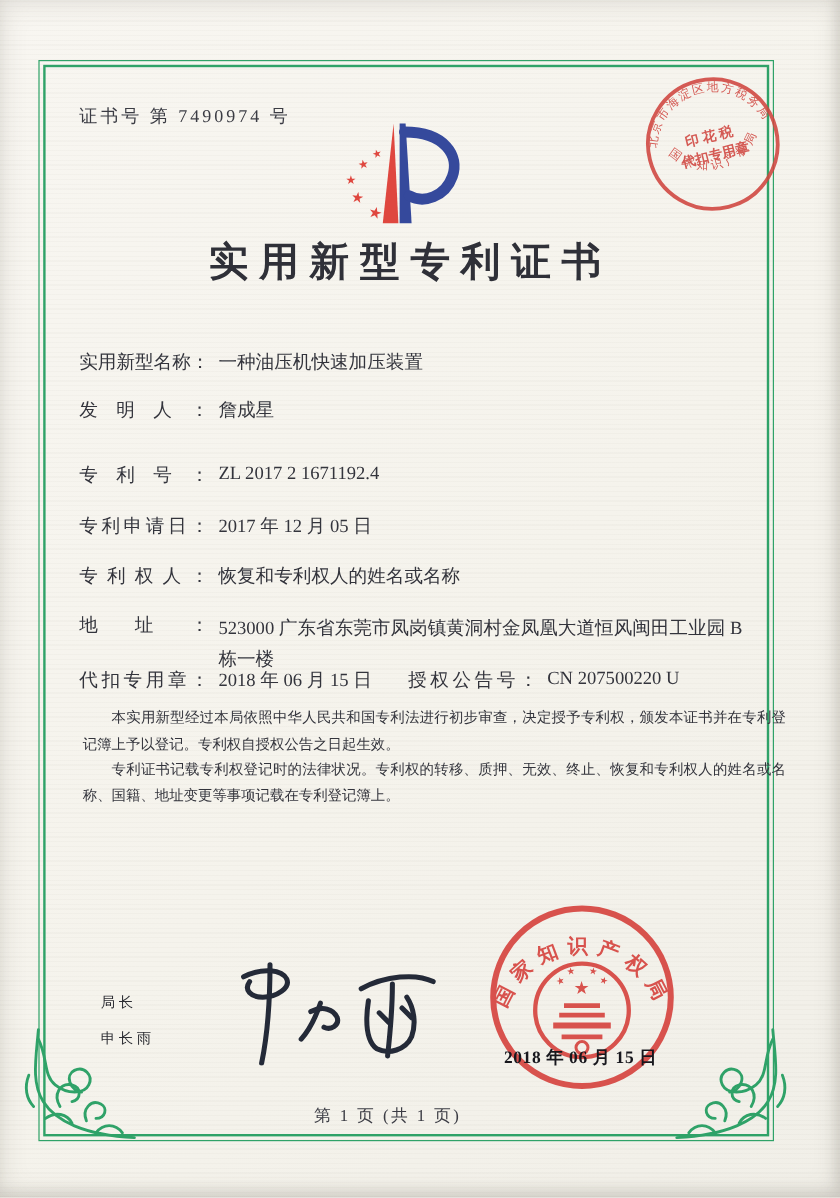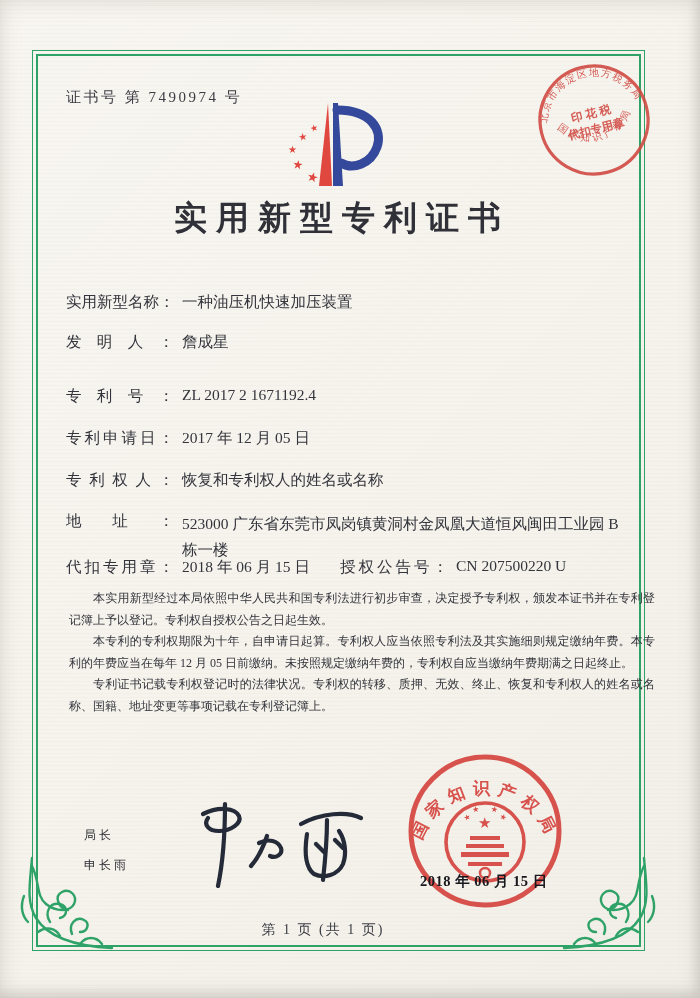--- a/index.html
+++ b/index.html
@@ -153,21 +153,20 @@
   </div>
   <div class="frow grant" style="top:557px">
     <span class="flabel">代扣专用章：</span><span class="fvalue">2018 年 06 月 15 日</span>
     <span class="pair2">
       <span class="flabel">授权公告号：</span><span class="fvalue">CN 207500220 U</span>
     </span>
   </div>
 
   <div class="paras">
     <p>本实用新型经过本局依照中华人民共和国专利法进行初步审查，决定授予专利权，颁发本证书并在专利登记簿上予以登记。专利权自授权公告之日起生效。</p>
-    <p>本专利的专利权期限为十年，自申请日起算。专利权人应当依照专利法及其实施细则规定缴纳年费。本专利的年费应当在每年 12 月 05 日前缴纳。未按照规定缴纳年费的，专利权自应当缴纳年费期满之日起终止。</p>
     <p>专利证书记载专利权登记时的法律状况。专利权的转移、质押、无效、终止、恢复和专利权人的姓名或名称、国籍、地址变更等事项记载在专利登记簿上。</p>
   </div>
 
   <div class="director">
     <div>局长</div>
     <div>申长雨</div>
   </div>
 
   <svg class="signature" width="195" height="90" viewBox="0 0 195 90">
     <g fill="none" stroke="#242a38" stroke-width="4.2" stroke-linecap="round" stroke-linejoin="round">

